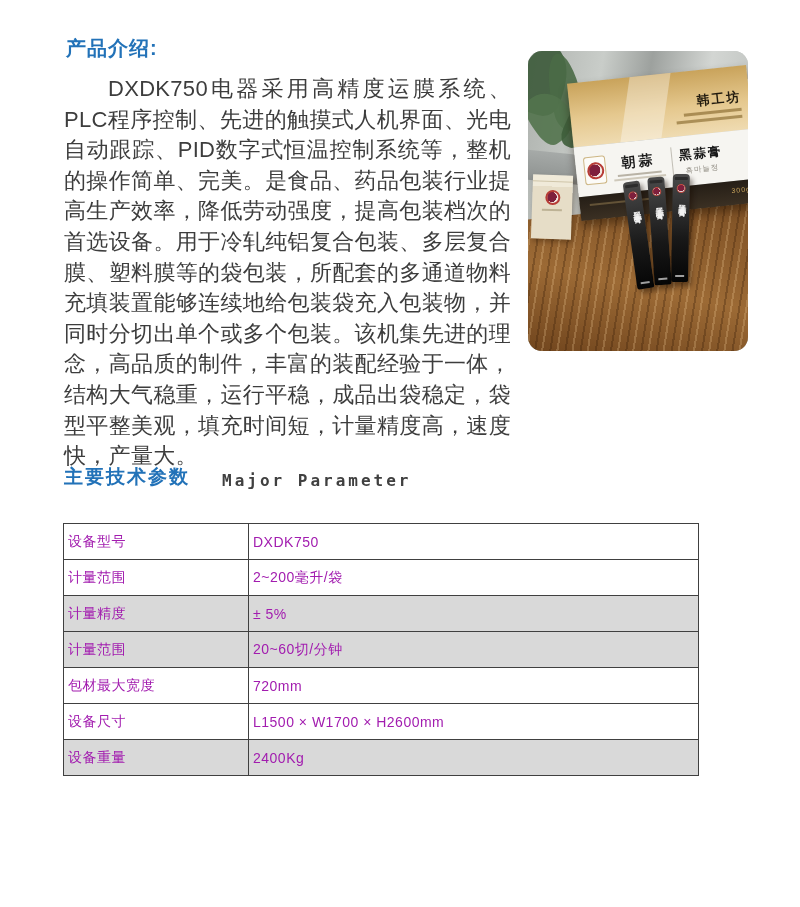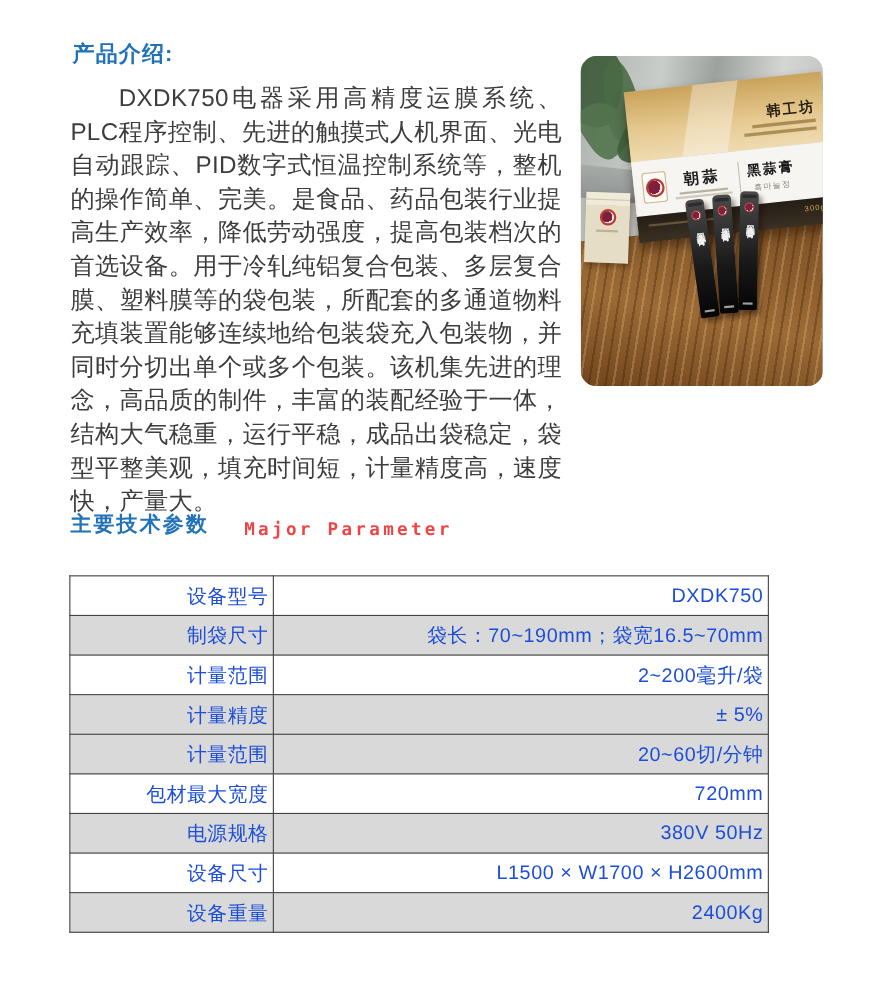--- a/index.html
+++ b/index.html
@@ -109,30 +109,30 @@
   }
   .sachet .s-foot{margin-top:auto;margin-bottom:5px;width:9px;height:2px;background:#9f9f9f;}
   .sachet.s1{left:102px;top:130px;transform:rotate(-8deg);}
   .sachet.s2{left:123px;top:126px;transform:rotate(-4deg);}
   .sachet.s3{left:144px;top:123px;transform:rotate(1deg);}
   
   .params-heading{position:absolute;left:64px;top:464px;display:flex;align-items:flex-end;}
   .params-cn{font-size:19px;font-weight:bold;color:#2272b8;letter-spacing:2px;}
   .params-en{
     margin-left:32px;font-family:"DejaVu Sans Mono",monospace;
-    font-size:16px;font-weight:600;color:#ef4444;letter-spacing:3px;
+    font-size:16px;font-weight:600;color:#404040;letter-spacing:3px;
   }
   .spec-table{
     position:absolute;left:63px;top:523px;width:636px;
     border-collapse:collapse;table-layout:fixed;
   }
   .spec-table td{
     border:1px solid #404040;height:36px;box-sizing:border-box;
-    text-align:right;vertical-align:middle;
-    font-size:18px;color:#1d4ed8;letter-spacing:0.5px;padding:0 4px;
+    text-align:left;vertical-align:middle;
+    font-size:14px;color:#a21caf;letter-spacing:0.5px;padding:0 4px;
   }
   .spec-table td.label-cell{width:185px;}
   .spec-table tr.alt td{background:#d9d9d9;}
 </style>
 </head>
 <body>
 
 <h2 class="intro-heading">产品介绍:</h2>
 
 <p class="intro-paragraph">DXDK750电器采用高精度运膜系统、PLC程序控制、先进的触摸式人机界面、光电自动跟踪、PID数字式恒温控制系统等，整机的操作简单、完美。是食品、药品包装行业提高生产效率，降低劳动强度，提高包装档次的首选设备。用于冷轧纯铝复合包装、多层复合膜、塑料膜等的袋包装，所配套的多通道物料充填装置能够连续地给包装袋充入包装物，并同时分切出单个或多个包装。该机集先进的理念，高品质的制件，丰富的装配经验于一体，结构大气稳重，运行平稳，成品出袋稳定，袋型平整美观，填充时间短，计量精度高，速度快，产量大。</p>
@@ -204,24 +204,20 @@
   <span class="params-en">Major Parameter</span>
 </div>
 
 <table class="spec-table">
   <tbody id="spec-tbody">
   <tr>
     <td class="label-cell">设备型号</td>
     <td class="value-cell">DXDK750</td>
   </tr>
 
-  <tr class="alt">
-    <td class="label-cell">制袋尺寸</td>
-    <td class="value-cell">袋长：70~190mm；袋宽16.5~70mm</td>
-  </tr>
 
   <tr>
     <td class="label-cell">计量范围</td>
     <td class="value-cell">2~200毫升/袋</td>
   </tr>
 
   <tr class="alt">
     <td class="label-cell">计量精度</td>
     <td class="value-cell">± 5%</td>
   </tr>
@@ -230,24 +226,20 @@
   <tr class="alt">
     <td class="label-cell">计量范围</td>
     <td class="value-cell">20~60切/分钟</td>
   </tr>
 
   <tr>
     <td class="label-cell">包材最大宽度</td>
     <td class="value-cell">720mm</td>
   </tr>
 
-  <tr class="alt">
-    <td class="label-cell">电源规格</td>
-    <td class="value-cell">380V 50Hz</td>
-  </tr>
 
   <tr>
     <td class="label-cell">设备尺寸</td>
     <td class="value-cell">L1500 × W1700 × H2600mm</td>
   </tr>
 
   <tr class="alt">
     <td class="label-cell">设备重量</td>
     <td class="value-cell">2400Kg</td>
   </tr>

